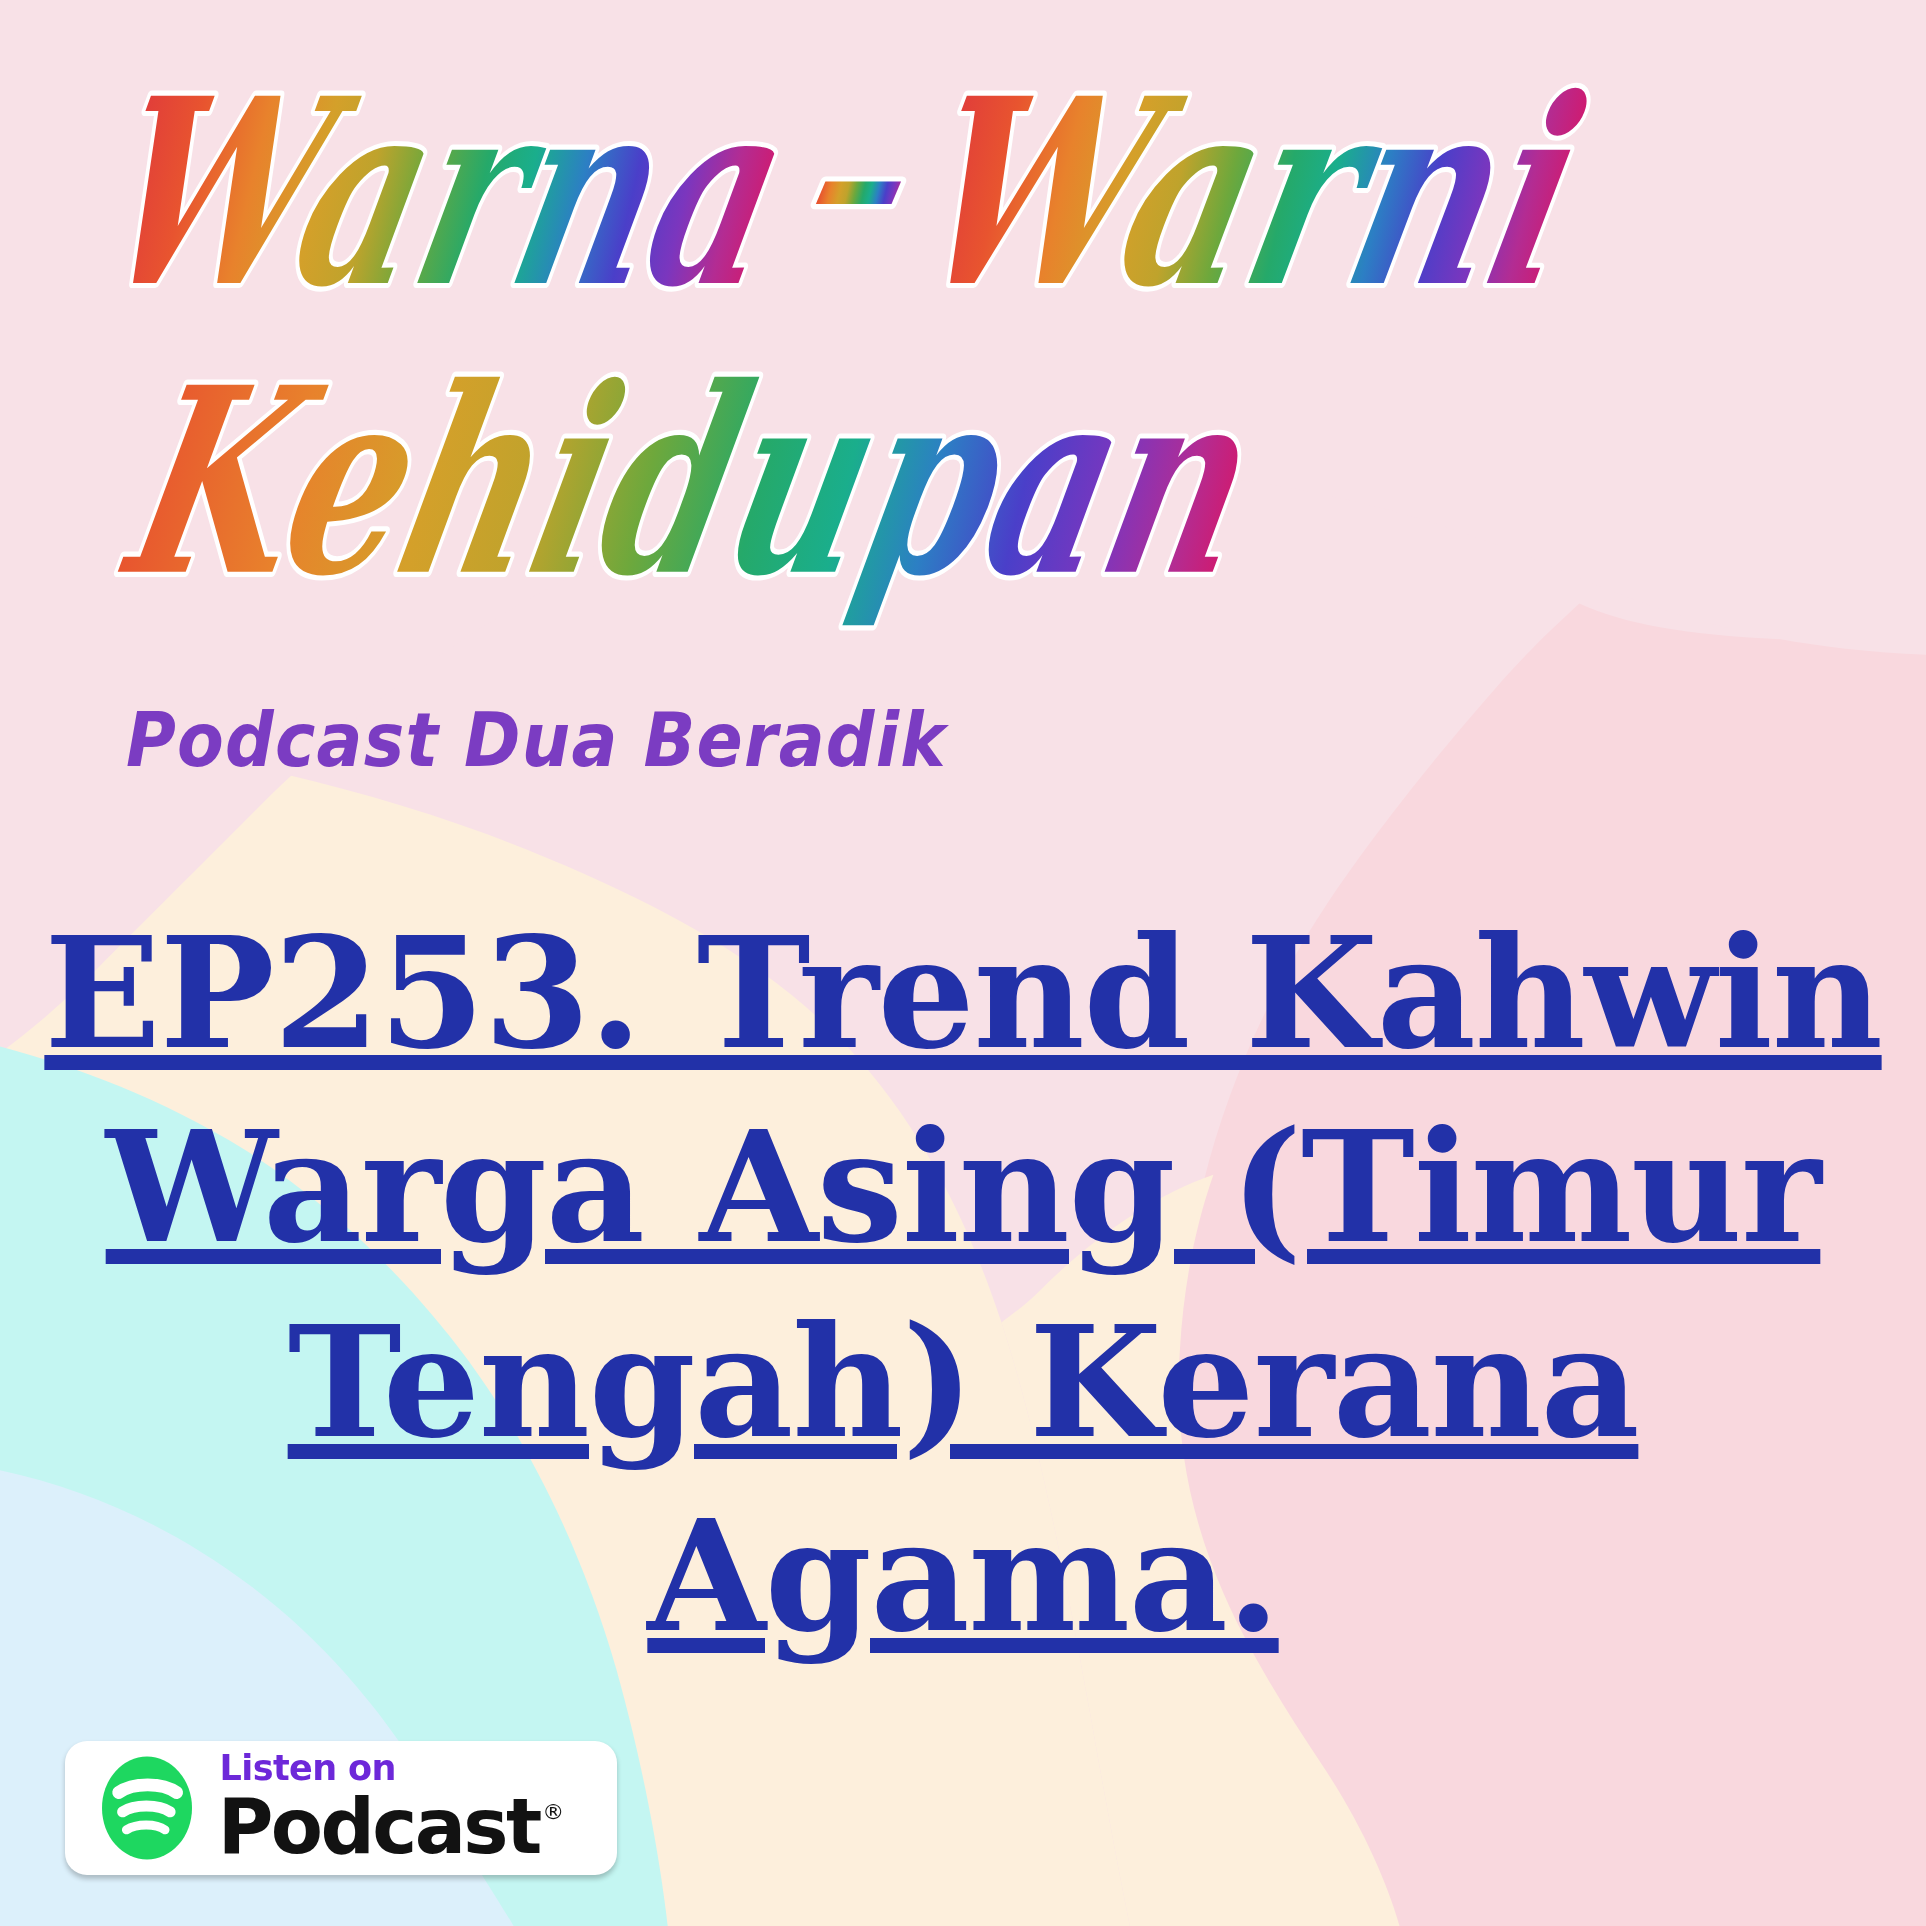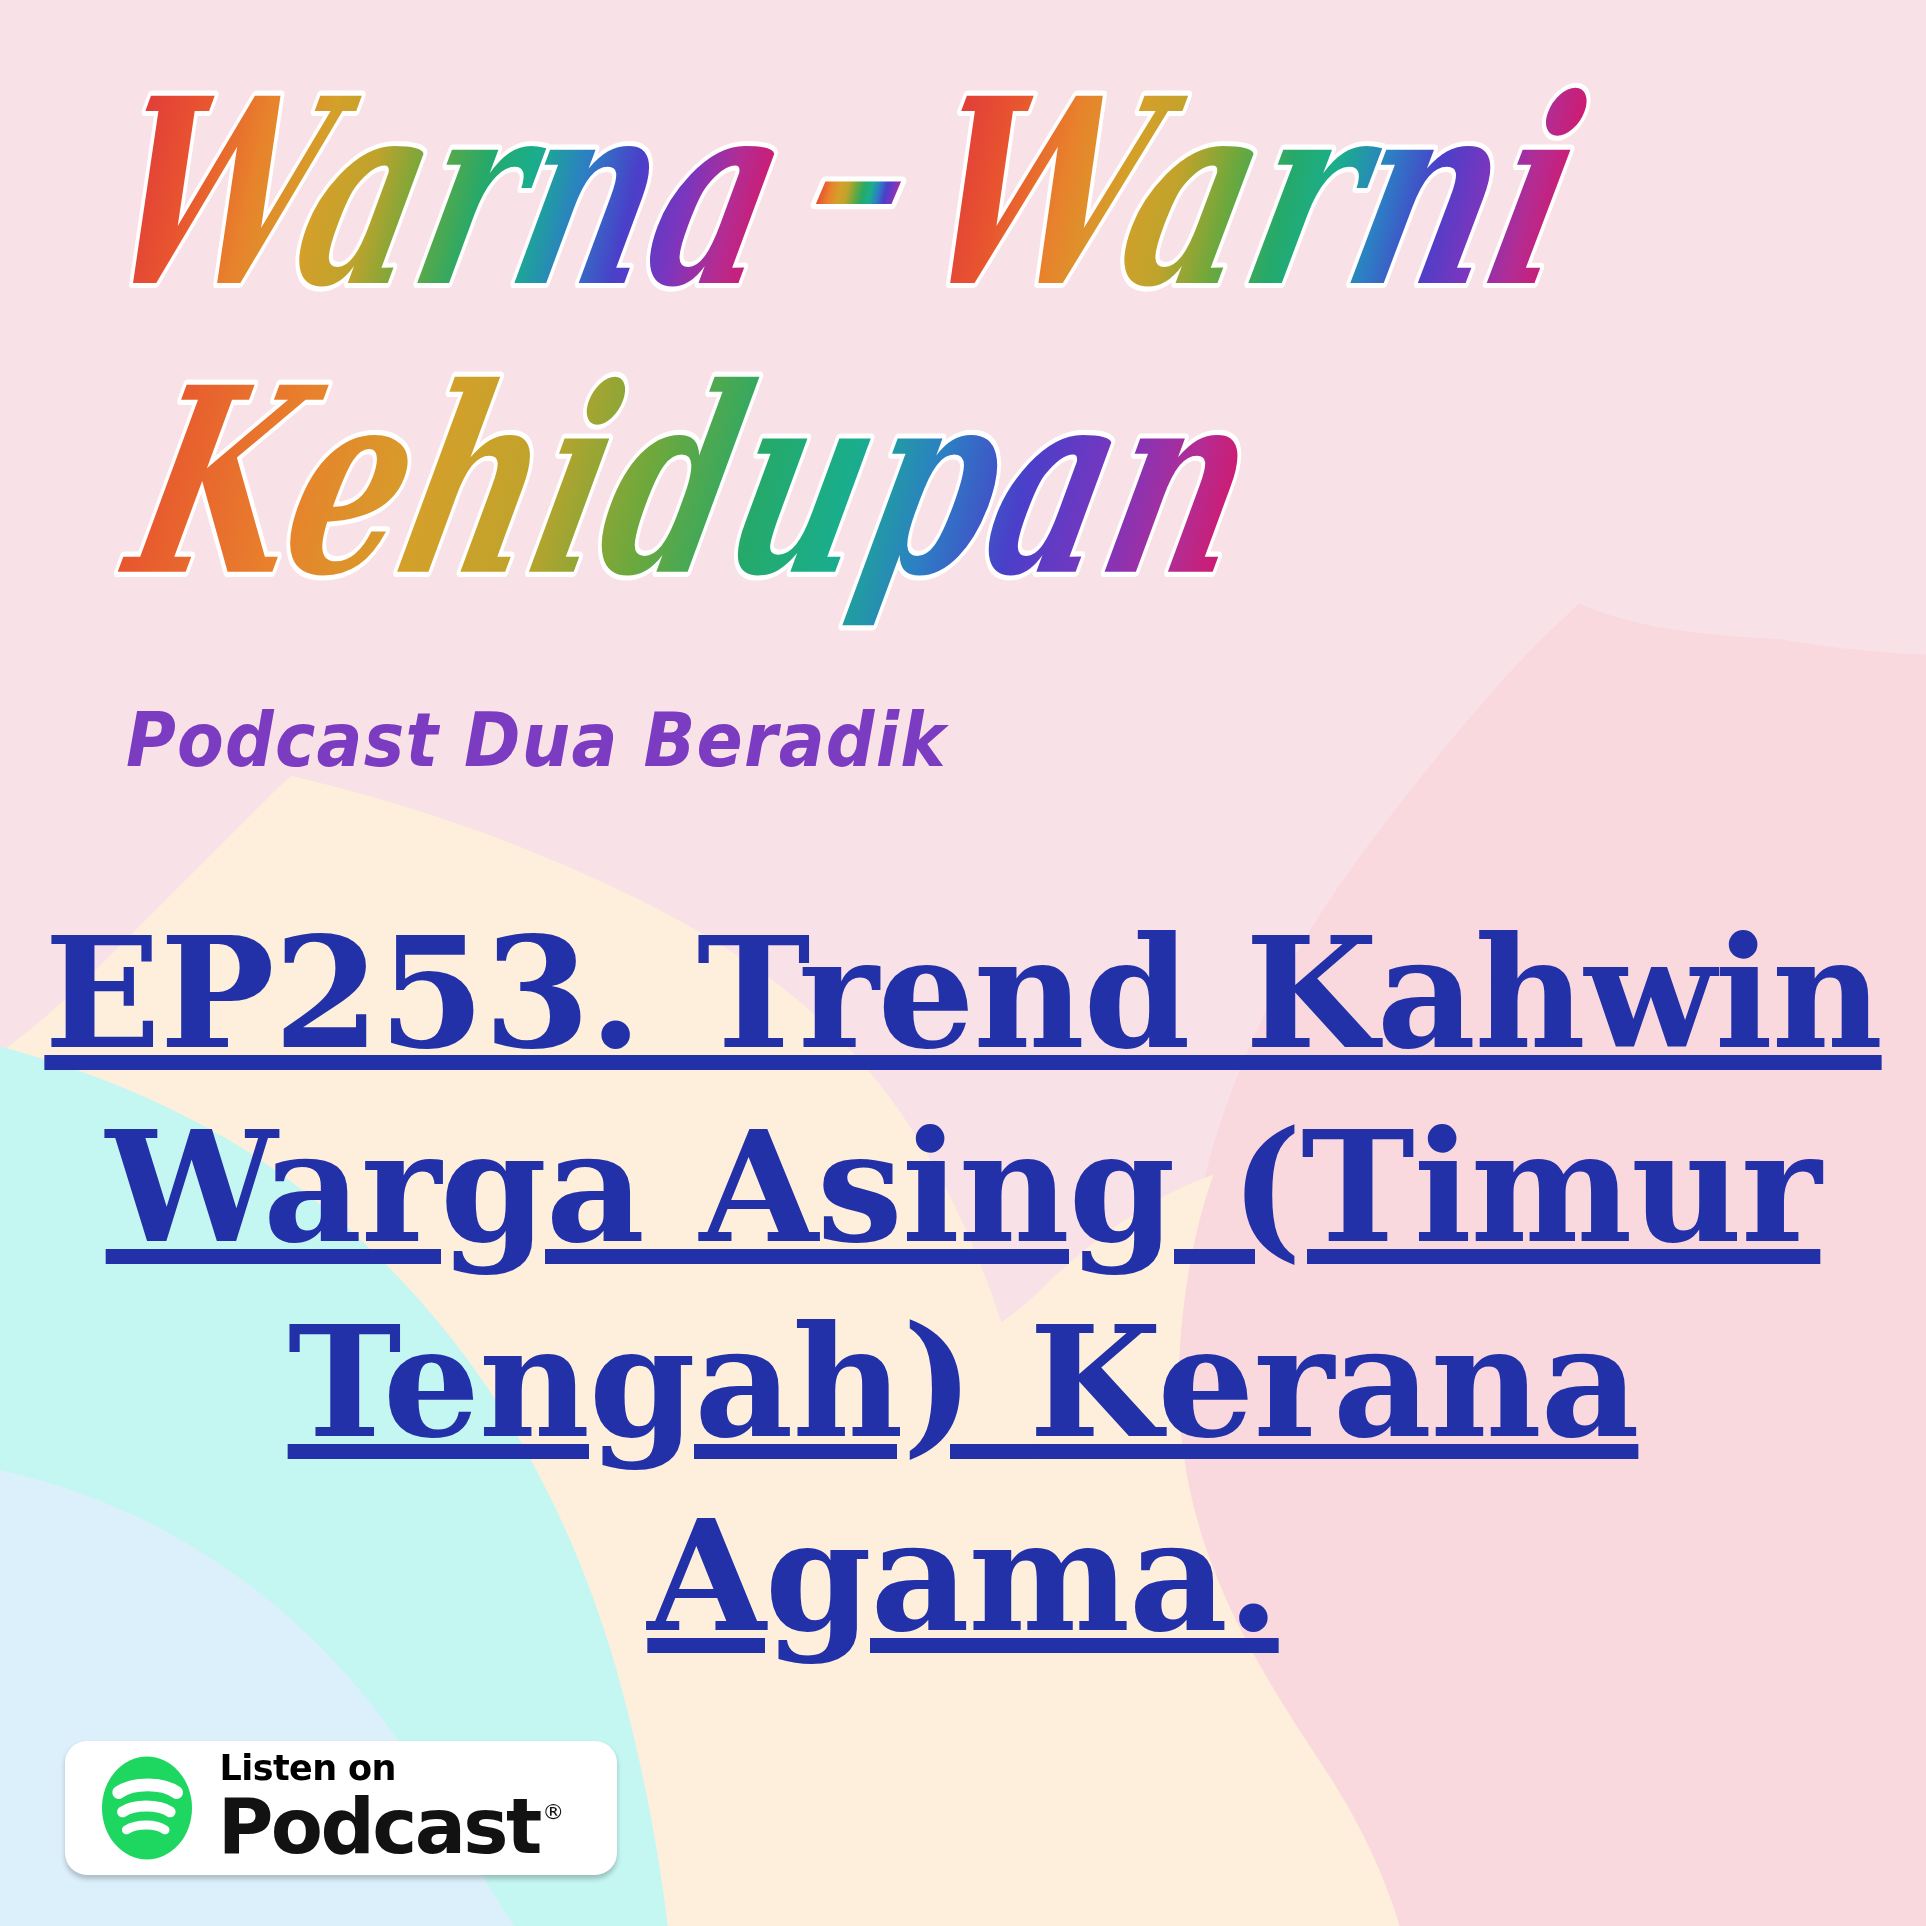--- a/index.html
+++ b/index.html
@@ -98,21 +98,21 @@
     margin-left: 16.7px;
     display: flex;
     flex-direction: column;
     justify-content: center;
     line-height: 1;
   }
   .listen-on {
     font-family: "DejaVu Sans", sans-serif;
     font-weight: bold;
     font-size: 35px;
-    color: #000000;
+    color: #6d28d9;
     letter-spacing: -0.6px;
     margin-bottom: 3.9px;
     margin-left: 1.9px;
   }
   .spotify-word {
     display: flex;
     align-items: flex-start;
     font-family: "DejaVu Sans", sans-serif;
     font-weight: bold;
     font-size: 76px;

